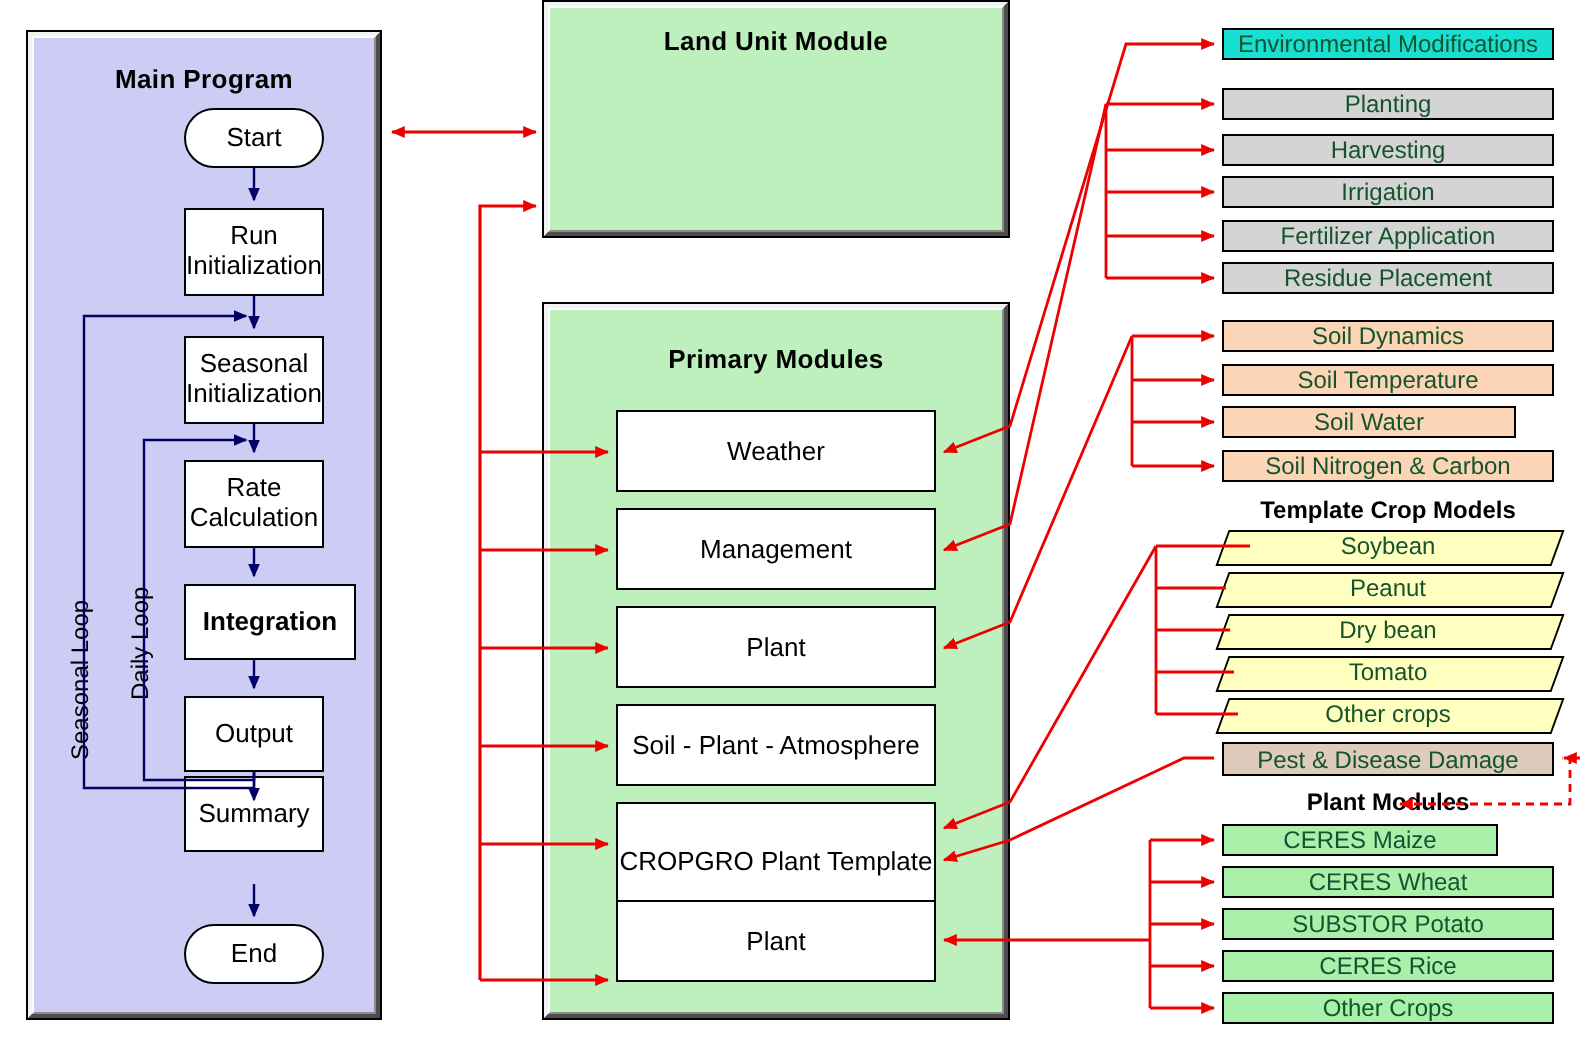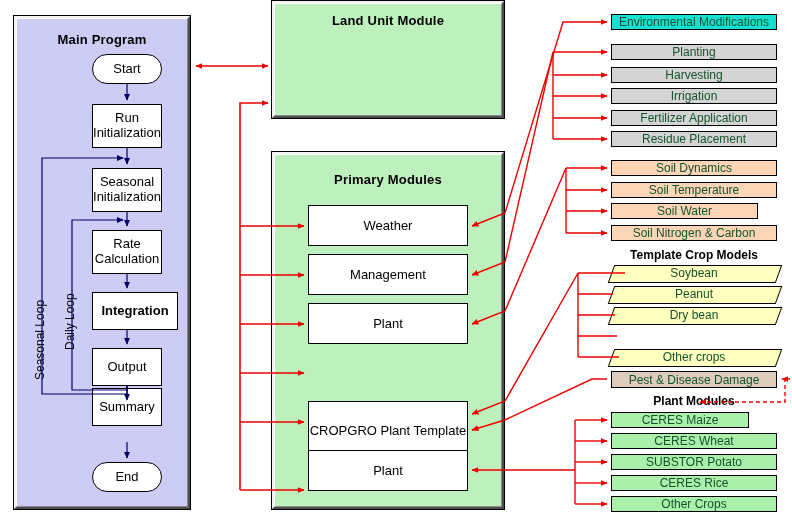--- a/index.html
+++ b/index.html
@@ -89,20 +89,21 @@
   </div>
 
   <div class="panel grn" style="left:272px;top:152px;width:232px;height:357px;">
     <div class="panel-inner"></div>
     <div class="panel-title" style="top:18px;">Primary Modules</div>
   </div>
 
   <div class="pmod" style="left:308px;top:205px;width:160px;height:41px;">Weather</div>
   <div class="pmod" style="left:308px;top:254px;width:160px;height:41px;">Management</div>
   <div class="pmod" style="left:308px;top:303px;width:160px;height:41px;">Plant</div>
+  <div class="pmod" style="left:308px;top:352px;width:160px;height:41px;">Soil - Plant - Atmosphere</div>
   <div class="pmod" style="left:308px;top:401px;width:160px;height:58px;">CROPGRO Plant Template</div>
   <div class="pmod" style="left:308px;top:450px;width:160px;height:41px;">Plant</div>
 
   <div class="chip env" style="left:611px;top:14px;width:166px;height:16px;">Environmental Modifications</div>
 
   <div class="chip mgmt" style="left:611px;top:44px;width:166px;height:16px;">Planting</div>
   <div class="chip mgmt" style="left:611px;top:67px;width:166px;height:16px;">Harvesting</div>
   <div class="chip mgmt" style="left:611px;top:88px;width:166px;height:16px;">Irrigation</div>
   <div class="chip mgmt" style="left:611px;top:110px;width:166px;height:16px;">Fertilizer Application</div>
   <div class="chip mgmt" style="left:611px;top:131px;width:166px;height:16px;">Residue Placement</div>
@@ -117,20 +118,24 @@
     <span class="shape"></span>
     <span class="lbl">Soybean</span>
   </div>
   <div class="para" style="left:611px;top:307px;width:166px;height:16px;">
     <span class="shape"></span>
     <span class="lbl">Dry bean</span>
   </div>
   <div class="para" style="left:611px;top:286px;width:166px;height:16px;">
     <span class="shape"></span>
     <span class="lbl">Peanut</span>
+  </div>
+  <div class="para" style="left:611px;top:328px;width:166px;height:16px;">
+    <span class="shape"></span>
+    <span class="lbl">Tomato</span>
   </div>
   <div class="para" style="left:611px;top:349px;width:166px;height:16px;">
     <span class="shape"></span>
     <span class="lbl">Other crops</span>
   </div>
 
   <div class="chip pest" style="left:611px;top:371px;width:166px;height:17px;">Pest &amp; Disease Damage</div>
 
   <div class="grp-title" style="left:611px;top:394px;width:166px;">Plant Modules</div>
   <div class="chip plant" style="left:611px;top:412px;width:138px;height:16px;">CERES Maize</div>

